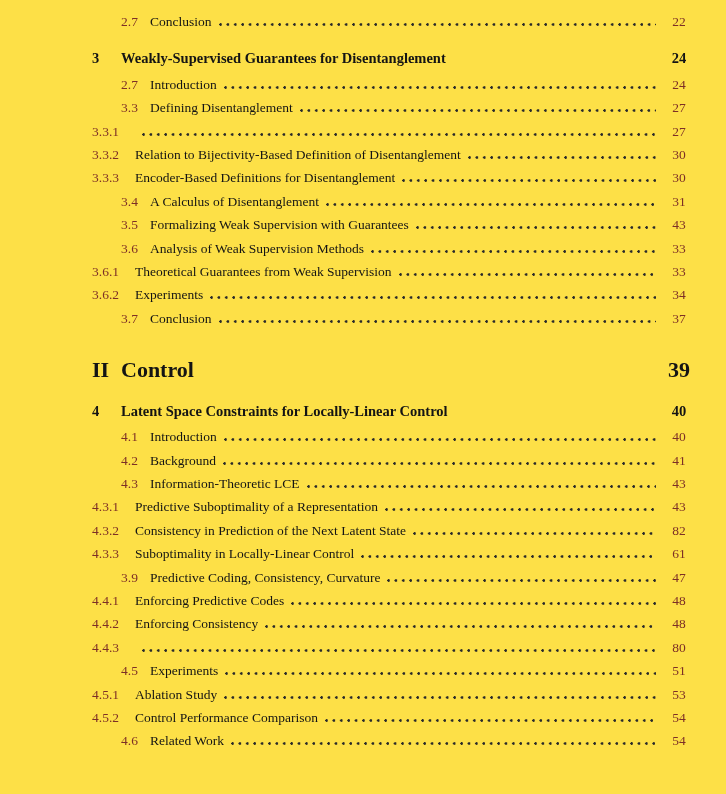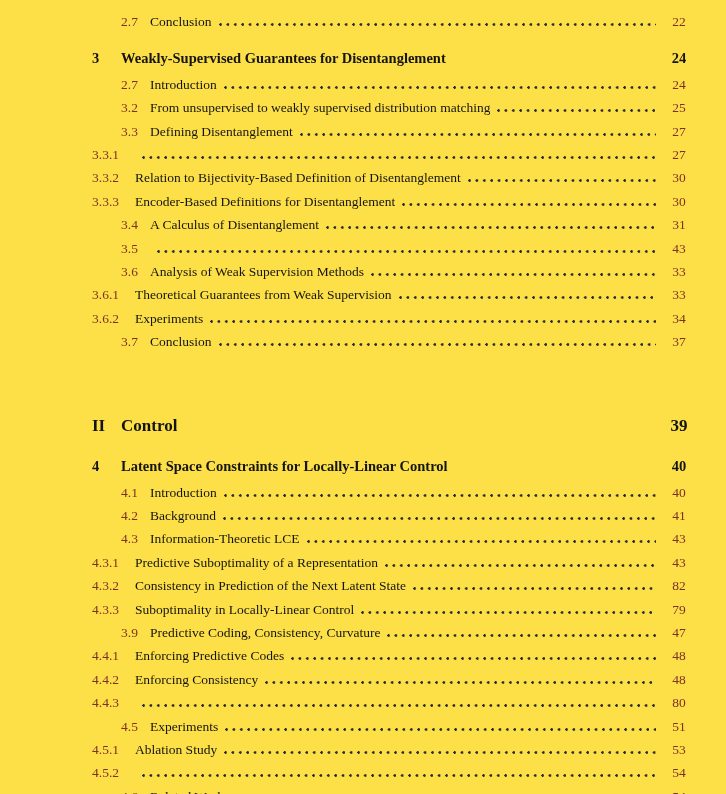--- a/index.html
+++ b/index.html
@@ -67,26 +67,26 @@
     font-size: 14.5px;
     margin-top: 14px;
     margin-bottom: 2px;
   }
   .row.chapter .num { width: 29px; margin-left: 0; color: var(--text, #141414); }
   .row.chapter .page-num { color: var(--text, #141414); }
   .row.chapter .leader, .row.part .leader { visibility: hidden; }
   
   .row.part {
     font-weight: bold;
-    font-size: 17px;
+    font-size: 22px;
     margin-top: 28px;
     margin-bottom: 18px;
   }
   .row.part .num { width: 29px; margin-left: 0; color: var(--text, #141414); }
-  .row.part .page-num { color: var(--text, #141414); margin-top: 32px; }
+  .row.part .page-num { color: var(--text, #141414); }
 </style>
 </head>
 <body>
 
 <div class="page">
   <div class="toc">
       <div class="row section">
     <span class="num">2.7</span>
     <span class="title">Conclusion</span>
     <span class="leader"></span>
@@ -98,26 +98,20 @@
     <span class="leader"></span>
     <span class="page-num">24</span>
   </div>
       <div class="row section">
     <span class="num">2.7</span>
     <span class="title">Introduction</span>
     <span class="leader"></span>
     <span class="page-num">24</span>
   </div>
       <div class="row section">
-    <span class="num">3.2</span>
-    <span class="title">From unsupervised to weakly supervised distribution matching</span>
-    <span class="leader"></span>
-    <span class="page-num">25</span>
-  </div>
-      <div class="row section">
     <span class="num">3.3</span>
     <span class="title">Defining Disentanglement</span>
     <span class="leader"></span>
     <span class="page-num">27</span>
   </div>
       <div class="row subsection">
     <span class="num">3.3.1</span>
     <span class="leader"></span>
     <span class="page-num">27</span>
   </div>
@@ -134,20 +128,21 @@
     <span class="page-num">30</span>
   </div>
       <div class="row section">
     <span class="num">3.4</span>
     <span class="title">A Calculus of Disentanglement</span>
     <span class="leader"></span>
     <span class="page-num">31</span>
   </div>
       <div class="row section">
     <span class="num">3.5</span>
+    <span class="title">Formalizing Weak Supervision with Guarantees</span>
     <span class="leader"></span>
     <span class="page-num">43</span>
   </div>
       <div class="row section">
     <span class="num">3.6</span>
     <span class="title">Analysis of Weak Supervision Methods</span>
     <span class="leader"></span>
     <span class="page-num">33</span>
   </div>
       <div class="row subsection">
@@ -207,21 +202,21 @@
       <div class="row subsection">
     <span class="num">4.3.2</span>
     <span class="title">Consistency in Prediction of the Next Latent State</span>
     <span class="leader"></span>
     <span class="page-num">82</span>
   </div>
       <div class="row subsection">
     <span class="num">4.3.3</span>
     <span class="title">Suboptimality in Locally-Linear Control</span>
     <span class="leader"></span>
-    <span class="page-num">79</span>
+    <span class="page-num">61</span>
   </div>
       <div class="row section">
     <span class="num">3.9</span>
     <span class="title">Predictive Coding, Consistency, Curvature</span>
     <span class="leader"></span>
     <span class="page-num">47</span>
   </div>
       <div class="row subsection">
     <span class="num">4.4.1</span>
     <span class="title">Enforcing Predictive Codes</span>
@@ -246,20 +241,21 @@
     <span class="page-num">51</span>
   </div>
       <div class="row subsection">
     <span class="num">4.5.1</span>
     <span class="title">Ablation Study</span>
     <span class="leader"></span>
     <span class="page-num">53</span>
   </div>
       <div class="row subsection">
     <span class="num">4.5.2</span>
+    <span class="title">Control Performance Comparison</span>
     <span class="leader"></span>
     <span class="page-num">54</span>
   </div>
       <div class="row section">
     <span class="num">4.6</span>
     <span class="title">Related Work</span>
     <span class="leader"></span>
     <span class="page-num">54</span>
   </div>
     </div>

